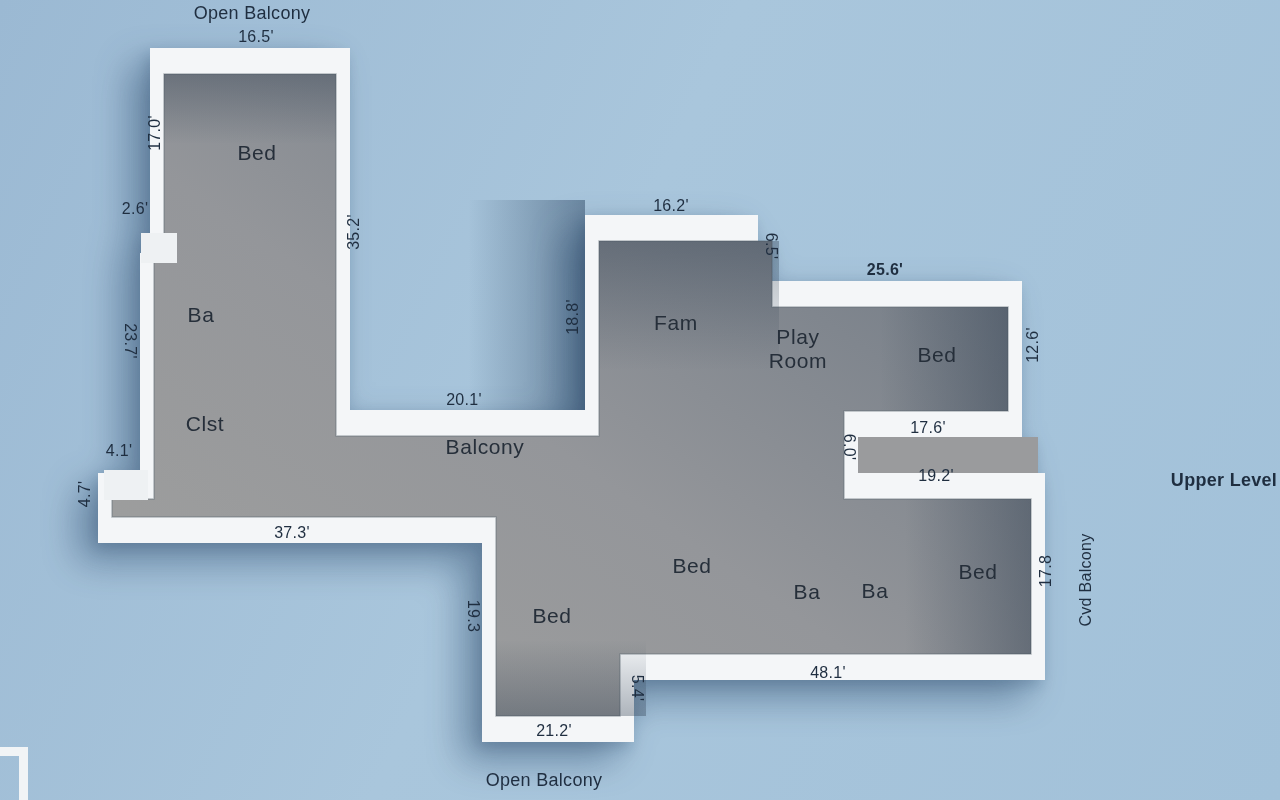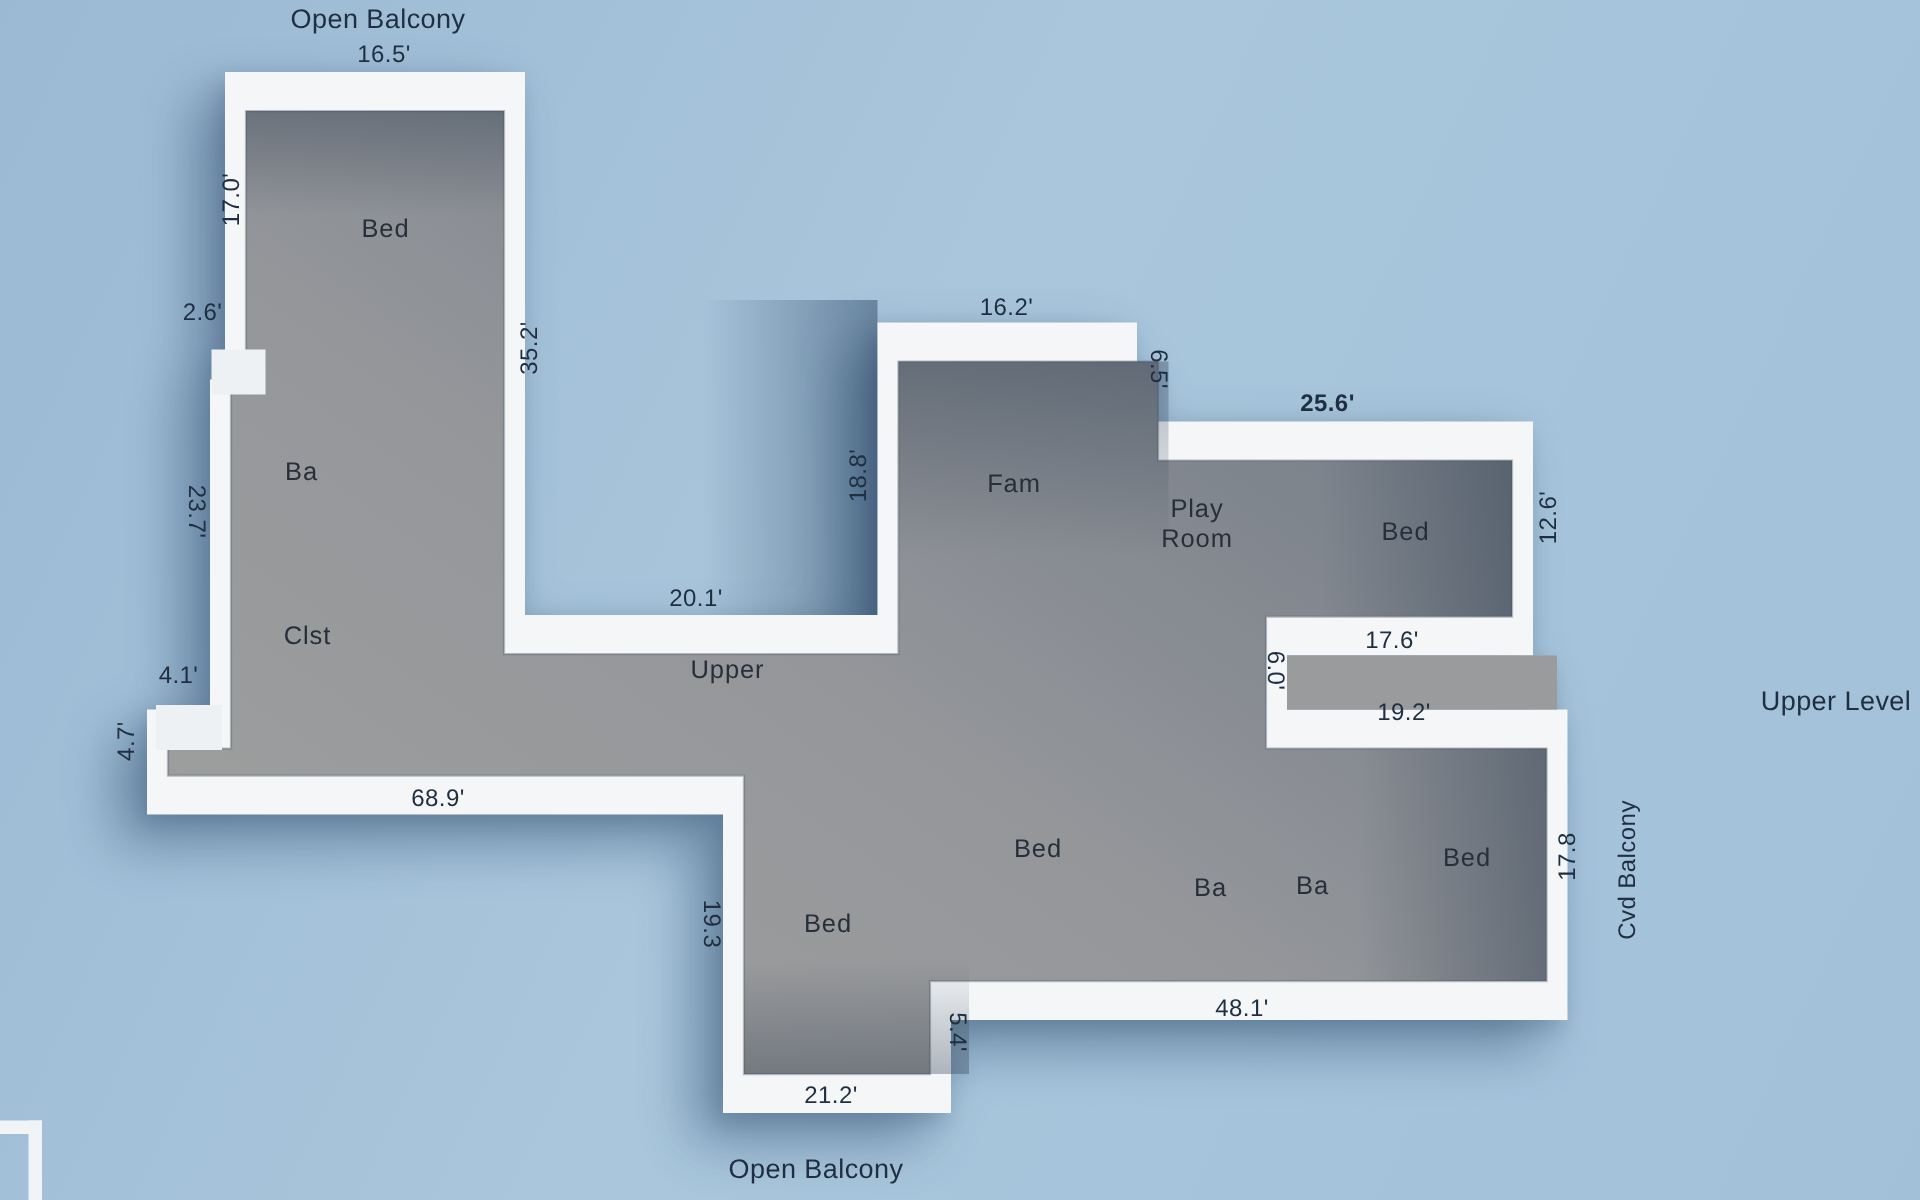--- a/index.html
+++ b/index.html
@@ -7,21 +7,21 @@
     position:relative;width:1280px;height:800px;overflow:hidden;
     background:linear-gradient(115deg,#9bb9d3 0%,#a9c6dc 45%,#a2c1d9 100%);
     font-family:"Liberation Sans",sans-serif;
   }
   svg{position:absolute;left:0;top:0;}
   .plan-shadow{filter:drop-shadow(-18px 16px 18px rgba(25,55,90,.38)) drop-shadow(-4px 6px 7px rgba(25,55,90,.22));}
   .lbl{
     position:absolute;transform:translate(-50%,-50%);
     font-size:16px;color:#1f2e40;white-space:nowrap;letter-spacing:.3px;
   }
-  .room{font-size:17px;color:#262f3a;letter-spacing:.6px;}
+  .room{font-size:21px;color:#262f3a;letter-spacing:.6px;}
   .big{font-size:18px;}
   .v{transform:translate(-50%,-50%) rotate(-90deg);}
   .vcw{transform:translate(-50%,-50%) rotate(90deg);}
   .wrap{white-space:normal;width:72px;text-align:center;line-height:1.15;}
 </style>
 </head>
 <body>
 
 <div class="stage">
 
@@ -74,49 +74,49 @@
 
     <g>
       <rect x="0" y="747" width="28" height="9" fill="#f1f4f6"></rect>
       <rect x="19" y="747" width="9" height="53" fill="#f1f4f6"></rect>
     </g>
   </svg>
 
   <div class="lbl big" style="left:252px;top:13px;">Open Balcony</div>
   <div class="lbl big" style="left:544px;top:780px;">Open Balcony</div>
   <div class="lbl v" style="left:1086px;top:580px;">Cvd Balcony</div>
-  <div class="lbl big" style="left:1224px;top:468px;">Upper Level</div>
+  <div class="lbl big" style="left:1224px;top:480px;font-weight:bold;">Upper Level</div>
 
   <div class="lbl" style="left:256px;top:37px;">16.5'</div>
   <div class="lbl v" style="left:155px;top:133px;">17.0'</div>
   <div class="lbl" style="left:135px;top:209px;">2.6'</div>
   <div class="lbl vcw" style="left:130px;top:341px;">23.7'</div>
   <div class="lbl" style="left:119px;top:451px;">4.1'</div>
   <div class="lbl v" style="left:85px;top:494px;">4.7'</div>
-  <div class="lbl" style="left:292px;top:533px;">68.9'</div>
+  <div class="lbl" style="left:292px;top:533px;">37.3'</div>
   <div class="lbl v" style="left:354px;top:232px;">35.2'</div>
   <div class="lbl" style="left:464px;top:400px;">20.1'</div>
   <div class="lbl v" style="left:573px;top:317px;">18.8'</div>
   <div class="lbl" style="left:671px;top:206px;">16.2'</div>
   <div class="lbl vcw" style="left:771px;top:246px;">6.5'</div>
   <div class="lbl" style="left:885px;top:270px;font-weight:bold;">25.6'</div>
   <div class="lbl v" style="left:1033px;top:345px;">12.6'</div>
   <div class="lbl" style="left:928px;top:428px;">17.6'</div>
   <div class="lbl" style="left:936px;top:464px;margin-top:12px;">19.2'</div>
   <div class="lbl vcw" style="left:849px;top:447px;">6.0'</div>
   <div class="lbl v" style="left:1046px;top:571px;">17.8</div>
   <div class="lbl" style="left:828px;top:673px;">48.1'</div>
   <div class="lbl vcw" style="left:637px;top:688px;">5.4'</div>
   <div class="lbl vcw" style="left:473px;top:616px;">19.3</div>
   <div class="lbl" style="left:554px;top:731px;">21.2'</div>
 
   <div class="lbl room" style="left:257px;top:153px;">Bed</div>
   <div class="lbl room" style="left:201px;top:315px;">Ba</div>
   <div class="lbl room" style="left:205px;top:424px;">Clst</div>
-  <div class="lbl room" style="left:485px;top:447px;">Upper</div>
+  <div class="lbl room" style="left:485px;top:447px;">Balcony</div>
   <div class="lbl room" style="left:676px;top:323px;">Fam</div>
   <div class="lbl room wrap" style="left:798px;top:349px;">Play Room</div>
   <div class="lbl room" style="left:937px;top:355px;">Bed</div>
   <div class="lbl room" style="left:692px;top:566px;">Bed</div>
   <div class="lbl room" style="left:552px;top:616px;">Bed</div>
   <div class="lbl room" style="left:807px;top:592px;">Ba</div>
   <div class="lbl room" style="left:875px;top:591px;">Ba</div>
   <div class="lbl room" style="left:978px;top:572px;">Bed</div>
 
 </div>

